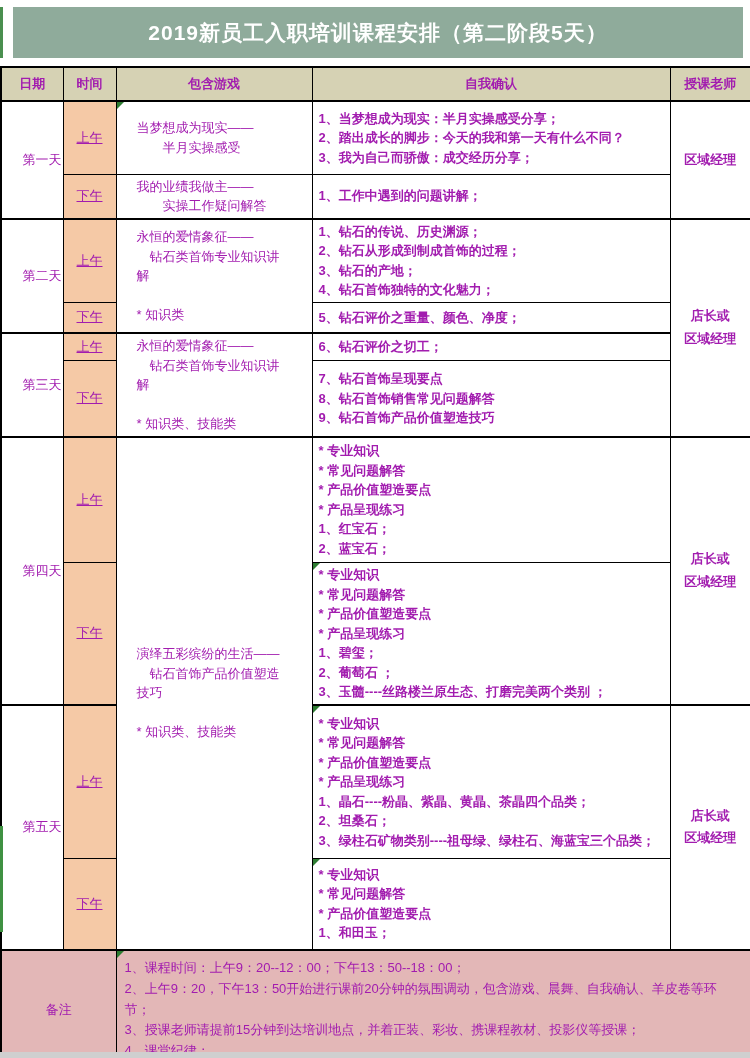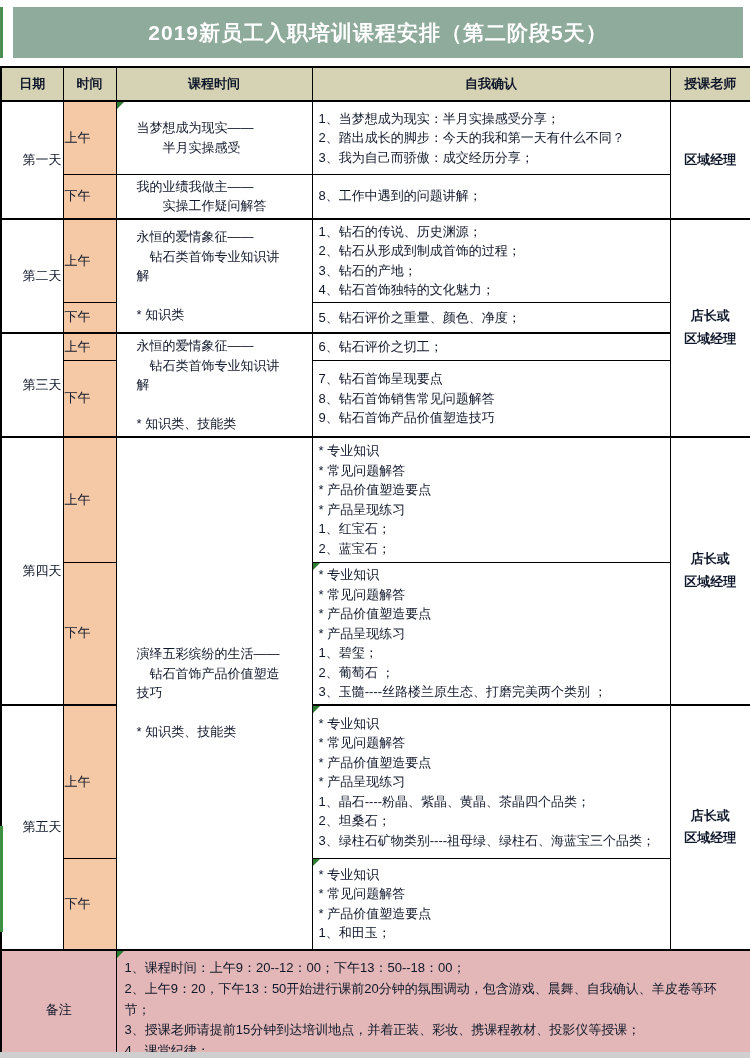--- a/index.html
+++ b/index.html
@@ -10,27 +10,27 @@
   .title-bar{position:absolute;left:13px;top:7px;width:730px;height:51px;background:#8fab9b;
     display:flex;align-items:center;justify-content:center;}
   .title-bar .t{color:#ffffff;font-weight:bold;font-size:21px;letter-spacing:1px;}
   .edge-line{position:absolute;left:0;top:7px;width:3px;height:51px;background:#4a8f4f;}
   .day5-edge{position:absolute;left:0;top:826px;width:3px;height:106px;background:#3f9142;z-index:5;}
 
   
   table.sched{position:absolute;left:0;top:66px;width:750px;border-collapse:collapse;table-layout:fixed;
     border:2px solid #000;}
   table.sched td,table.sched th{border:1px solid #000;overflow:hidden;vertical-align:middle;
-    color:#0f172a;font-size:13px;}
+    color:#a21caf;font-size:13px;}
   tr.day-start td{border-top:2px solid #000;}
   th.hdr{background:#d6d2b4;color:#17375e;font-weight:bold;font-size:15px;border-bottom:2px solid #000 !important;}
   td.date{text-align:right;font-size:15px;color:#111;background:#fff;}
-  td.time{background:#f5c9a6;color:#4f81bd;font-size:14px;}
+  td.time{background:#f5c9a6;color:#4f81bd;text-align:center;font-size:14px;text-decoration:underline;}
   td.topic{background:#fff;white-space:pre-line;padding:2px 20px;line-height:1.5;color:#2b2b2b;position:relative;}
-  td.content{background:#fff;white-space:pre-line;padding:2px 6px;line-height:1.5;color:#1f1f1f;position:relative;}
+  td.content{background:#fff;white-space:pre-line;padding:2px 6px;line-height:1.5;color:#1f1f1f;position:relative;font-weight:bold;}
   td.teacher{background:#fff;text-align:center;white-space:pre-line;line-height:1.7;color:#1f1f1f;font-weight:bold;}
 
   
   td.notes-label{background:#e3b7b7;color:#2f5fa5;text-align:center;font-size:15px;}
   td.notes-content{background:#e3b7b7;color:#2f5fa5;white-space:pre-line;padding:4px 8px;line-height:1.6;
     font-size:12.5px;position:relative;vertical-align:top;}
 
   
   .flag{position:absolute;left:0;top:0;width:0;height:0;
     border-top:7px solid #2e7d32;border-right:7px solid transparent;}
@@ -55,40 +55,40 @@
         <col style="width:53px">
         <col style="width:196px">
       <col style="width:358px">
         <col style="width:81px">
     </colgroup>
 
     <tbody>
         <tr style="height:34px">
       <th class="hdr">日期</th>
       <th class="hdr">时间</th>
-      <th class="hdr">课程时间</th>
+      <th class="hdr">包含游戏</th>
       <th class="hdr">自我确认</th>
       <th class="hdr">授课老师</th>
     </tr>
 
     <tr style="height:73px" class="day-start">
       <td class="date" rowspan="2">第一天</td>
       <td class="time">上午</td>
       <td class="topic"><span class="flag"></span><span>当梦想成为现实——
 　　半月实操感受</span></td>
       <td class="content">1、当梦想成为现实：半月实操感受分享；
 2、踏出成长的脚步：今天的我和第一天有什么不同？
 3、我为自己而骄傲：成交经历分享；</td>
       <td class="teacher" rowspan="2">区域经理</td>
     </tr>
     <tr style="height:44px">
       <td class="time">下午</td>
       <td class="topic">我的业绩我做主——
 　　实操工作疑问解答</td>
-      <td class="content">8、工作中遇到的问题讲解；</td>
+      <td class="content">1、工作中遇到的问题讲解；</td>
     </tr>
 
     <tr style="height:82px" class="day-start">
       <td class="date" rowspan="2">第二天</td>
       <td class="time">上午</td>
       <td class="topic" rowspan="2">永恒的爱情象征——
 　钻石类首饰专业知识讲解
 
 * 知识类</td>
       <td class="content">1、钻石的传说、历史渊源；

